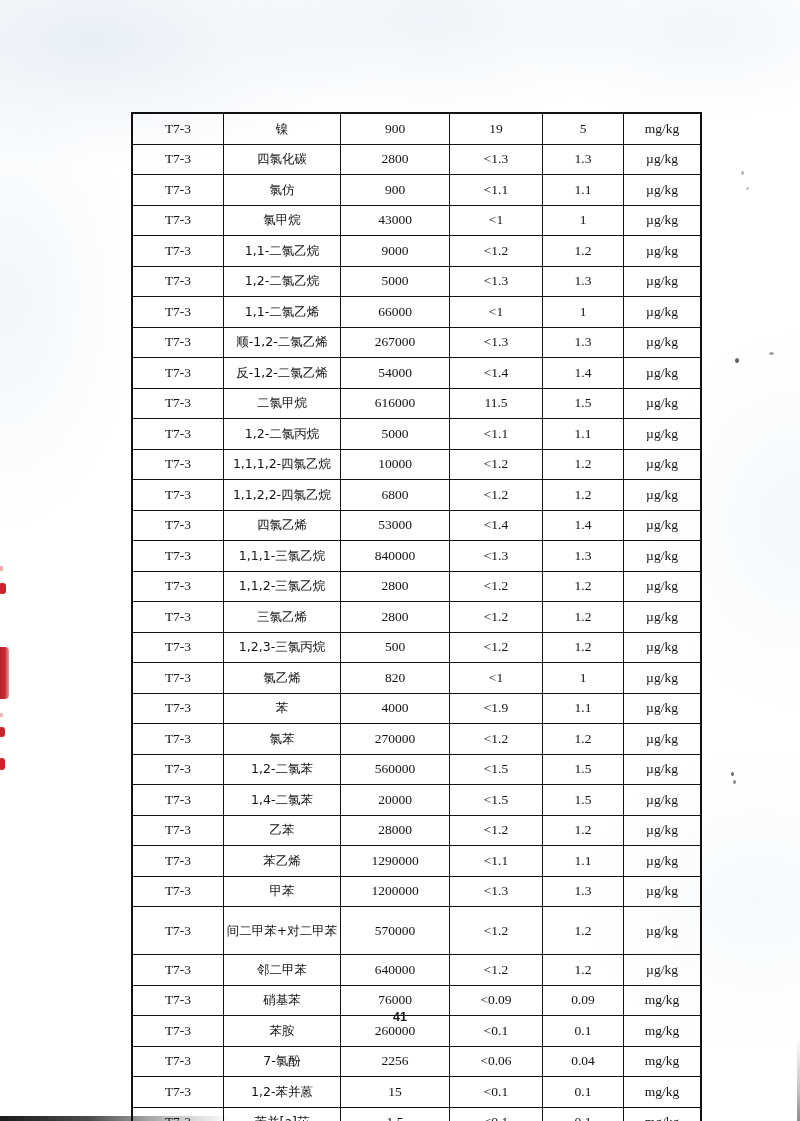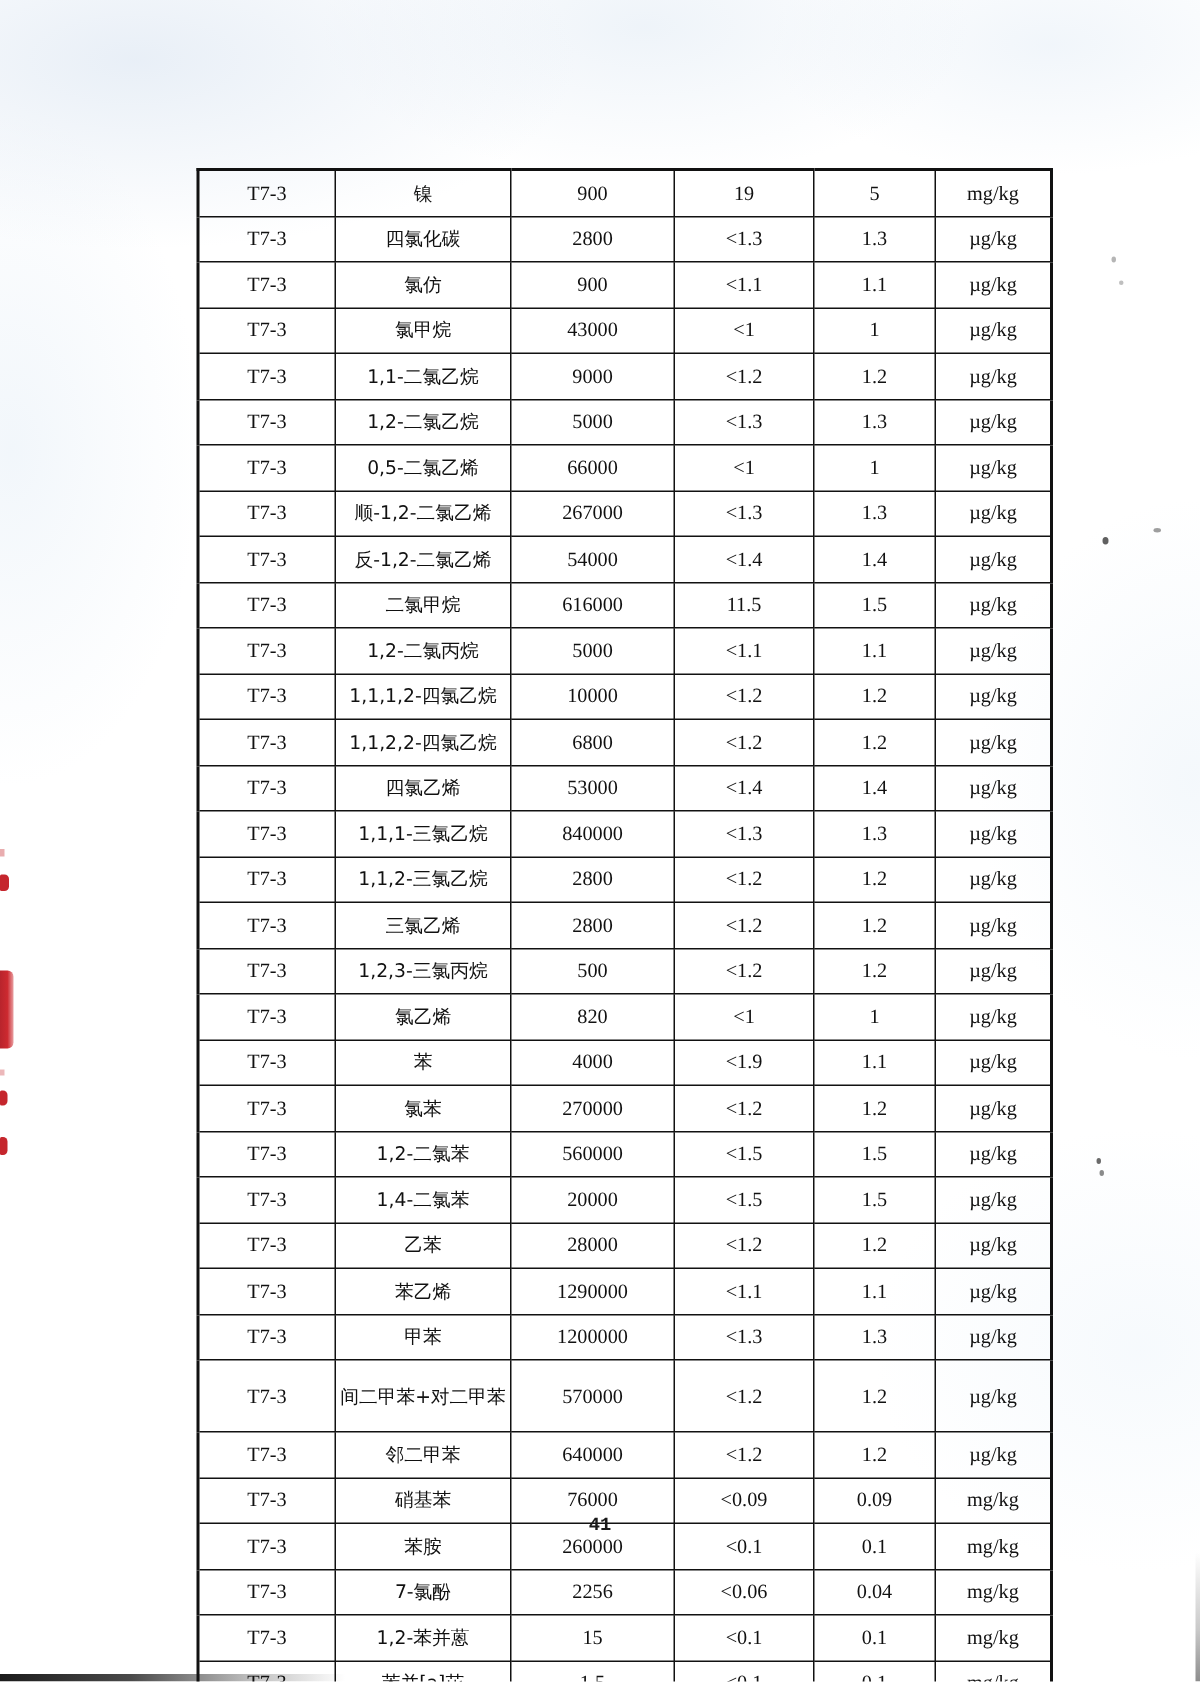--- a/index.html
+++ b/index.html
@@ -113,21 +113,21 @@
   
   #page-number {
     position: absolute;
     left: 0;
     right: 0;
     top: 1010px;
     text-align: center;
     font-size: 12.5px;
     font-weight: bold;
     color: #1a1a1a;
-    font-family: Liberation Mono, monospace;
+    font-family: Liberation Sans, sans-serif;
   }
 </style>
 </head>
 <body>
 
 <div id="paper"></div>
 
 <div id="scan-edge-bottom"></div>
 <div id="scan-edge-right"></div>
 
@@ -191,21 +191,21 @@
         <tr>
           <td class="c-sample">T7-3</td>
           <td class="c-param"><span class="cjk">1,2-二氯乙烷</span></td>
           <td class="c-value">5000</td>
           <td class="c-result">&lt;1.3</td>
           <td class="c-limit">1.3</td>
           <td class="c-unit">µg/kg</td>
         </tr>
         <tr>
           <td class="c-sample">T7-3</td>
-          <td class="c-param"><span class="cjk">0,5-二氯乙烯</span></td>
+          <td class="c-param"><span class="cjk">1,1-二氯乙烯</span></td>
           <td class="c-value">66000</td>
           <td class="c-result">&lt;1</td>
           <td class="c-limit">1</td>
           <td class="c-unit">µg/kg</td>
         </tr>
         <tr>
           <td class="c-sample">T7-3</td>
           <td class="c-param"><span class="cjk">顺-1,2-二氯乙烯</span></td>
           <td class="c-value">267000</td>
           <td class="c-result">&lt;1.3</td>

